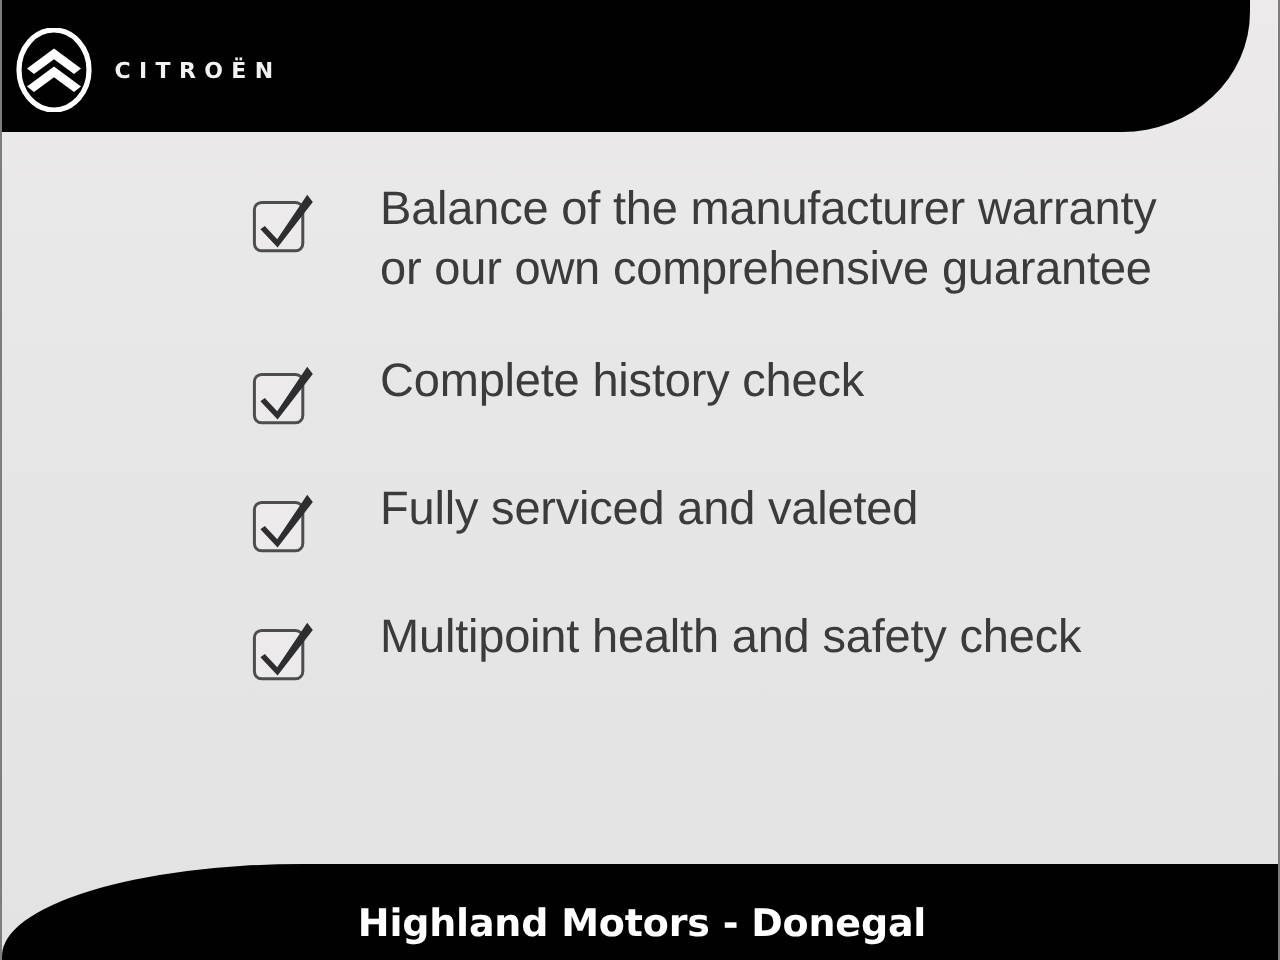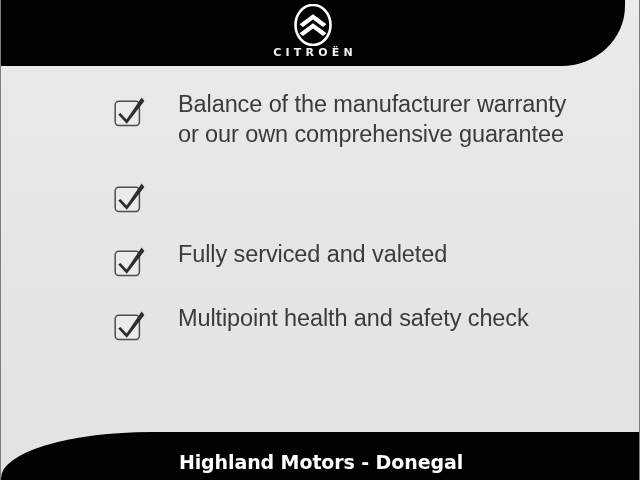--- a/index.html
+++ b/index.html
@@ -42,21 +42,21 @@
     z-index: 4;
   }
 
   .brand-block {
     position: absolute;
     left: 0;
     top: 0;
     width: 624px;
     height: 66px;
     display: flex;
-    flex-direction: column;
+    flex-direction: row;
     align-items: center;
     justify-content: flex-start;
     padding-top: 4px;
     box-sizing: border-box;
     z-index: 5;
   }
 
   .brand-logo {
     display: block;
     width: 52px;
@@ -86,20 +86,21 @@
     box-sizing: border-box;
     padding: 23px 0 0 0;
   }
 
   .feature-row {
     display: flex;
     align-items: flex-start;
     margin-bottom: 0;
     padding-left: 112px;
     min-height: 64px;
+    margin-left: 12px;
   }
 
   .feature-row.two-line { min-height: 86px; }
 
   .checkbox-icon {
     flex: 0 0 auto;
     width: 34px;
     height: 34px;
     margin-right: 31px;
     margin-top: 5px;
@@ -174,20 +175,21 @@
       </svg>
       <div class="feature-text">Balance of the manufacturer warranty
 or our own comprehensive guarantee</div>
     </div>
 
     <div class="feature-row">
       <svg class="checkbox-icon" viewBox="0 0 34 34">
         <rect x="2.2" y="7.2" width="24.2" height="24.2" rx="3.6" ry="3.6" fill="#eceaea" stroke="#4d4d4f" stroke-width="1.5"></rect>
         <path d="M7.4 19.0 L13.6 25.6 L28.6 3.4 L31.4 7.0 L13.8 29.8 L5.2 20.6 Z" fill="#2e2e30"></path>
       </svg>
+      <div class="feature-text">Complete history check</div>
     </div>
 
     <div class="feature-row">
       <svg class="checkbox-icon" viewBox="0 0 34 34">
         <rect x="2.2" y="7.2" width="24.2" height="24.2" rx="3.6" ry="3.6" fill="#eceaea" stroke="#4d4d4f" stroke-width="1.5"></rect>
         <path d="M7.4 19.0 L13.6 25.6 L28.6 3.4 L31.4 7.0 L13.8 29.8 L5.2 20.6 Z" fill="#2e2e30"></path>
       </svg>
       <div class="feature-text">Fully serviced and valeted</div>
     </div>
 

